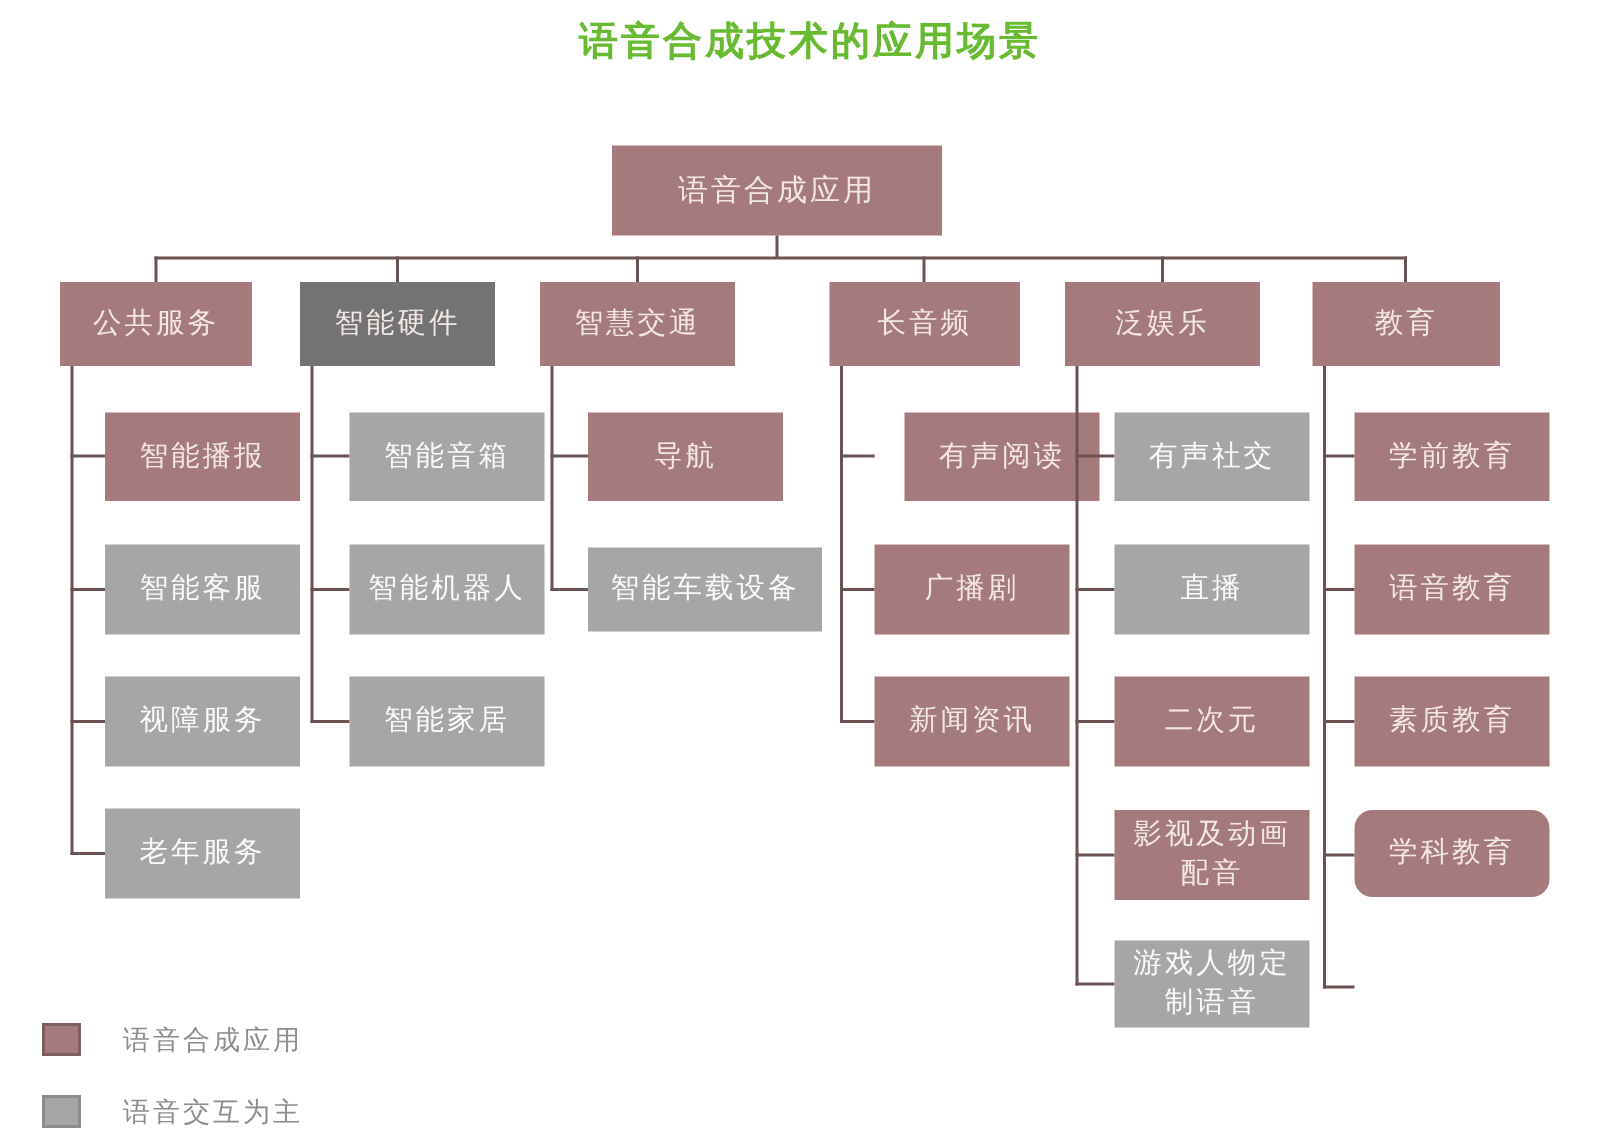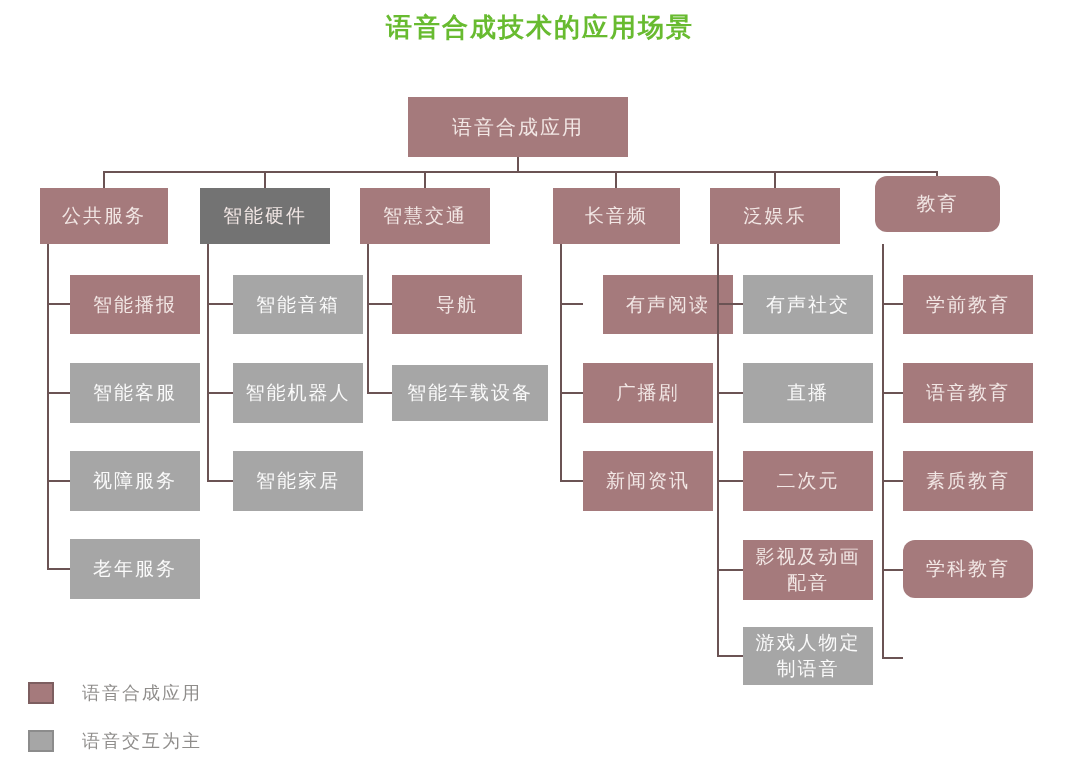--- a/index.html
+++ b/index.html
@@ -41,21 +41,21 @@
   <div class="line" style="left: 424px; top: 171px; width: 2px; height: 17px; background: rgb(107, 83, 84);"></div>
   <div class="line" style="left: 615px; top: 171px; width: 2px; height: 17px; background: rgb(107, 83, 84);"></div>
   <div class="line" style="left: 774px; top: 171px; width: 2px; height: 17px; background: rgb(107, 83, 84);"></div>
   <div class="line" style="left: 936px; top: 171px; width: 2px; height: 17px; background: rgb(107, 83, 84);"></div>
 
   <div class="node synthesis" style="left: 40px; top: 188px; width: 128px; height: 56px; background: rgb(165, 122, 124);">公共服务</div>
   <div class="node synthesis" style="left: 200px; top: 188px; width: 130px; height: 56px; background: #737373;">智能硬件</div>
   <div class="node synthesis" style="left: 360px; top: 188px; width: 130px; height: 56px; background: rgb(165, 122, 124);">智慧交通</div>
   <div class="node synthesis" style="left: 553px; top: 188px; width: 127px; height: 56px; background: rgb(165, 122, 124);">长音频</div>
   <div class="node synthesis" style="left: 710px; top: 188px; width: 130px; height: 56px; background: rgb(165, 122, 124);">泛娱乐</div>
-  <div class="node synthesis" style="left: 875px; top: 176px; width: 125px; height: 56px; background: rgb(165, 122, 124); border-radius: 12px;">教育</div>
+  <div class="node synthesis" style="left: 875px; top: 188px; width: 125px; height: 56px; background: rgb(165, 122, 124);">教育</div>
 
   <div class="line" style="left: 47px; top: 244px; width: 2px; height: 326px; background: rgb(107, 83, 84);"></div>
   <div class="line" style="left: 47px; top: 303px; width: 23px; height: 2px; background: rgb(107, 83, 84);"></div>
   <div class="line" style="left: 47px; top: 392px; width: 23px; height: 2px; background: rgb(107, 83, 84);"></div>
   <div class="line" style="left: 47px; top: 480px; width: 23px; height: 2px; background: rgb(107, 83, 84);"></div>
   <div class="line" style="left: 47px; top: 568px; width: 23px; height: 2px; background: rgb(107, 83, 84);"></div>
   <div class="node synthesis" style="left: 70px; top: 275px; width: 130px; height: 59px; background: rgb(165, 122, 124);">智能播报</div>
   <div class="node interaction" style="left: 70px; top: 363px; width: 130px; height: 60px; background: rgb(166, 166, 166);">智能客服</div>
   <div class="node interaction" style="left: 70px; top: 451px; width: 130px; height: 60px; background: rgb(166, 166, 166);">视障服务</div>
   <div class="node interaction" style="left: 70px; top: 539px; width: 130px; height: 60px; background: rgb(166, 166, 166);">老年服务</div>

